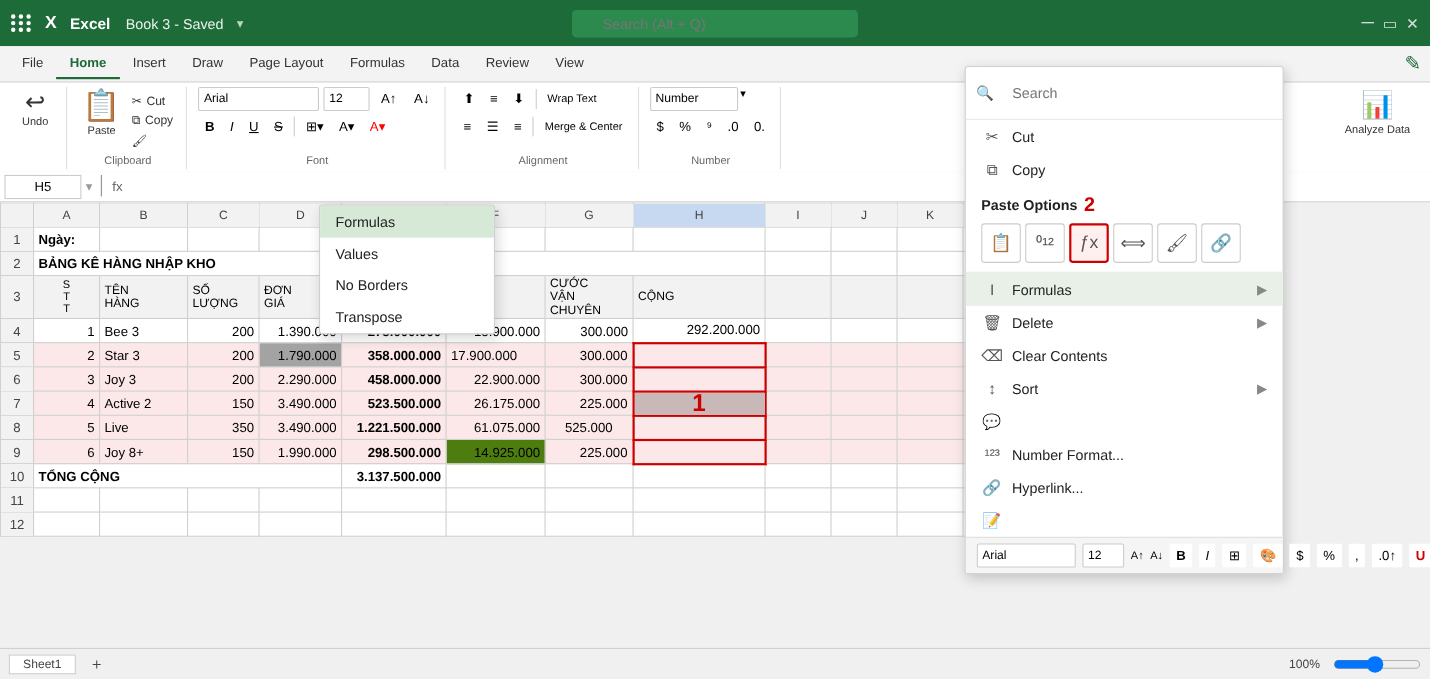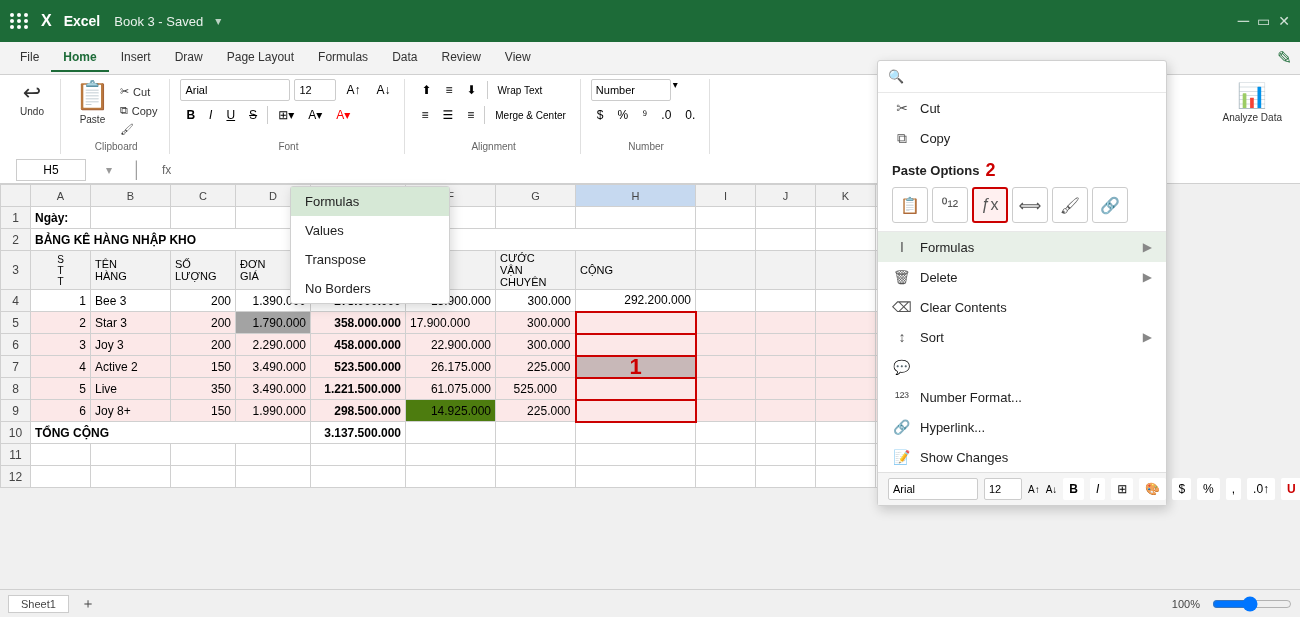--- a/index.html
+++ b/index.html
@@ -166,22 +166,22 @@
     .format-btn.italic { font-style: italic; }
     .format-btn.underline { text-decoration: underline; }
 
     
     .formula-bar {
       display: flex;
       align-items: center;
       height: 28px;
       background: white;
       border-bottom: 1px solid #d0d0d0;
-      padding: 0 16px;
-      gap: 20px;
+      padding: 0 4px;
+      gap: 4px;
     }
     .cell-ref {
       width: 70px;
       border: 1px solid #ccc;
       height: 22px;
       padding: 0 4px;
       font-size: 12px;
       text-align: center;
     }
     .formula-divider {
@@ -420,20 +420,24 @@
         <span></span>
         <span></span>
       <span></span>
         <span></span>
         <span></span>
     </div>
     <span class="excel-logo">X</span>
     <span style="font-size:14px;font-weight:600;margin-right:6px;">Excel</span>
     <span style="font-size:13px;opacity:0.9;">Book 3 - Saved</span>
     <span style="font-size:12px;opacity:0.7;margin-left:4px;">▾</span>
+  </div>
+  <div class="search-container">
+    <span class="search-icon-wrap">🔍</span>
+    <input class="search-bar" type="text" placeholder="Search (Alt + Q)" style="">
   </div>
   <div style="flex:1;display:flex;justify-content:flex-end;gap:8px;align-items:center;">
     <span style="font-size:16px;cursor:pointer;opacity:0.8;">─</span>
     <span style="font-size:14px;cursor:pointer;opacity:0.8;">▭</span>
     <span style="font-size:14px;cursor:pointer;opacity:0.8;">✕</span>
   </div>
 </div>
 
 <div class="ribbon-tabs">
   <span class="ribbon-tab">File</span>
@@ -816,20 +820,21 @@
   <span style="background:white;border:1px solid #ccc;padding:2px 12px;cursor:pointer;">Sheet1</span>
   <span style="cursor:pointer;font-size:14px;">＋</span>
   <span style="margin-left:auto;">100%</span>
   <input type="range" min="10" max="200" value="100" style="width: 80px;">
 </div>
 
 <div class="context-menu">
 
   <div class="ctx-search">
     <span style="color:#888;">🔍</span>
+    <input type="text" class="ctx-search" style="flex: 1 1 0%; border: none; outline: none; font-size: 13px; background: transparent;" placeholder="Search">
   </div>
 
   <div class="ctx-item">
     <span class="ctx-item-icon">✂</span>
     <span class="ctx-item-label">Cut</span>
   </div>
 
   <div class="ctx-item">
     <span class="ctx-item-icon">⧉</span>
     <span class="ctx-item-label">Copy</span>
@@ -882,21 +887,20 @@
     <span class="ctx-item-label">Number Format...</span>
   </div>
 
   <div class="ctx-item">
     <span class="ctx-item-icon">🔗</span>
     <span class="ctx-item-label">Hyperlink...</span>
   </div>
 
   <div class="ctx-item">
     <span class="ctx-item-icon">📝</span>
-    <span class="ctx-item-label">Show Changes</span>
   </div>
 
   <div class="ctx-mini-toolbar">
     <input type="text" class="ctx-mini-font-select" value="Arial" style="">
     <input type="text" class="ctx-mini-size-select" value="12" style="">
     <span style="font-size:10px;cursor:pointer;">A↑</span>
     <span style="font-size:10px;cursor:pointer;">A↓</span>
     <button class="ctx-mini-btn bold">B</button>
     <button class="ctx-mini-btn italic">I</button>
     <button class="ctx-mini-btn">⊞</button>
@@ -905,15 +909,15 @@
     <button class="ctx-mini-btn">%</button>
     <button class="ctx-mini-btn">,</button>
     <button class="ctx-mini-btn">.0↑</button>
     <button class="ctx-mini-btn" style="color:#c00;font-weight:bold;">U</button>
   </div>
 </div>
 
 <div class="ctx-sub-menu">
   <div class="ctx-sub-item active">Formulas</div>
   <div class="ctx-sub-item">Values</div>
+  <div class="ctx-sub-item">No Borders</div>
   <div class="ctx-sub-item">Transpose</div>
-  <div class="ctx-sub-item">No Borders</div>
 </div>
 
 </body></html>

